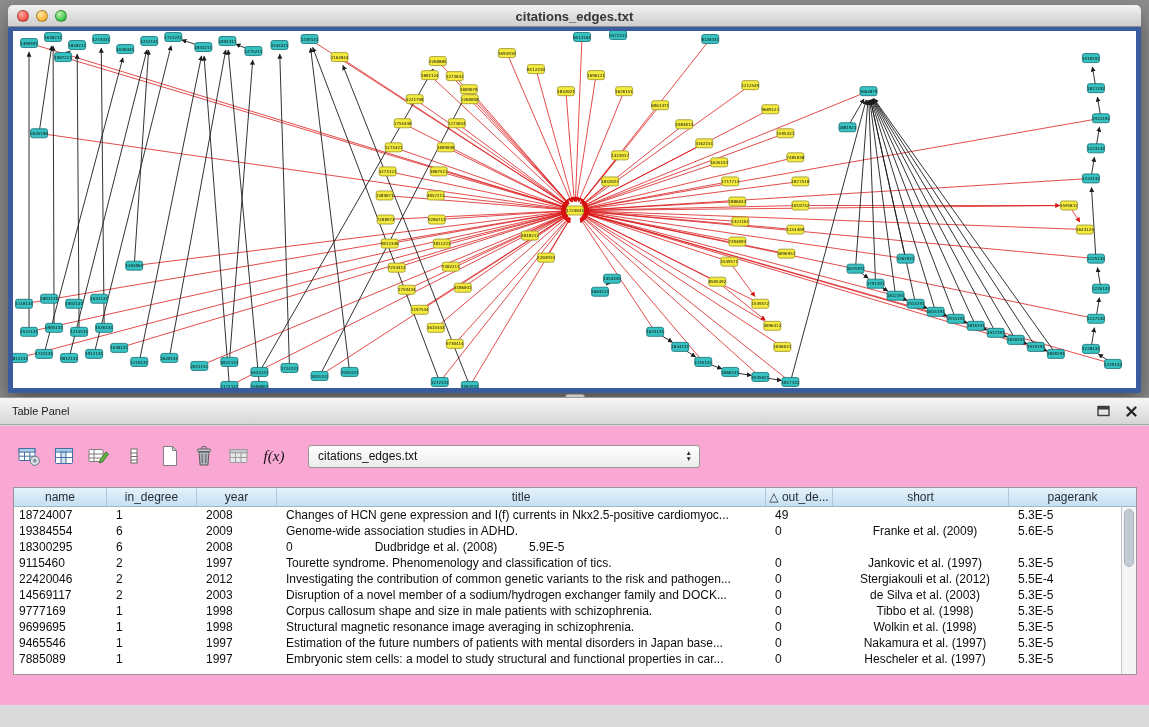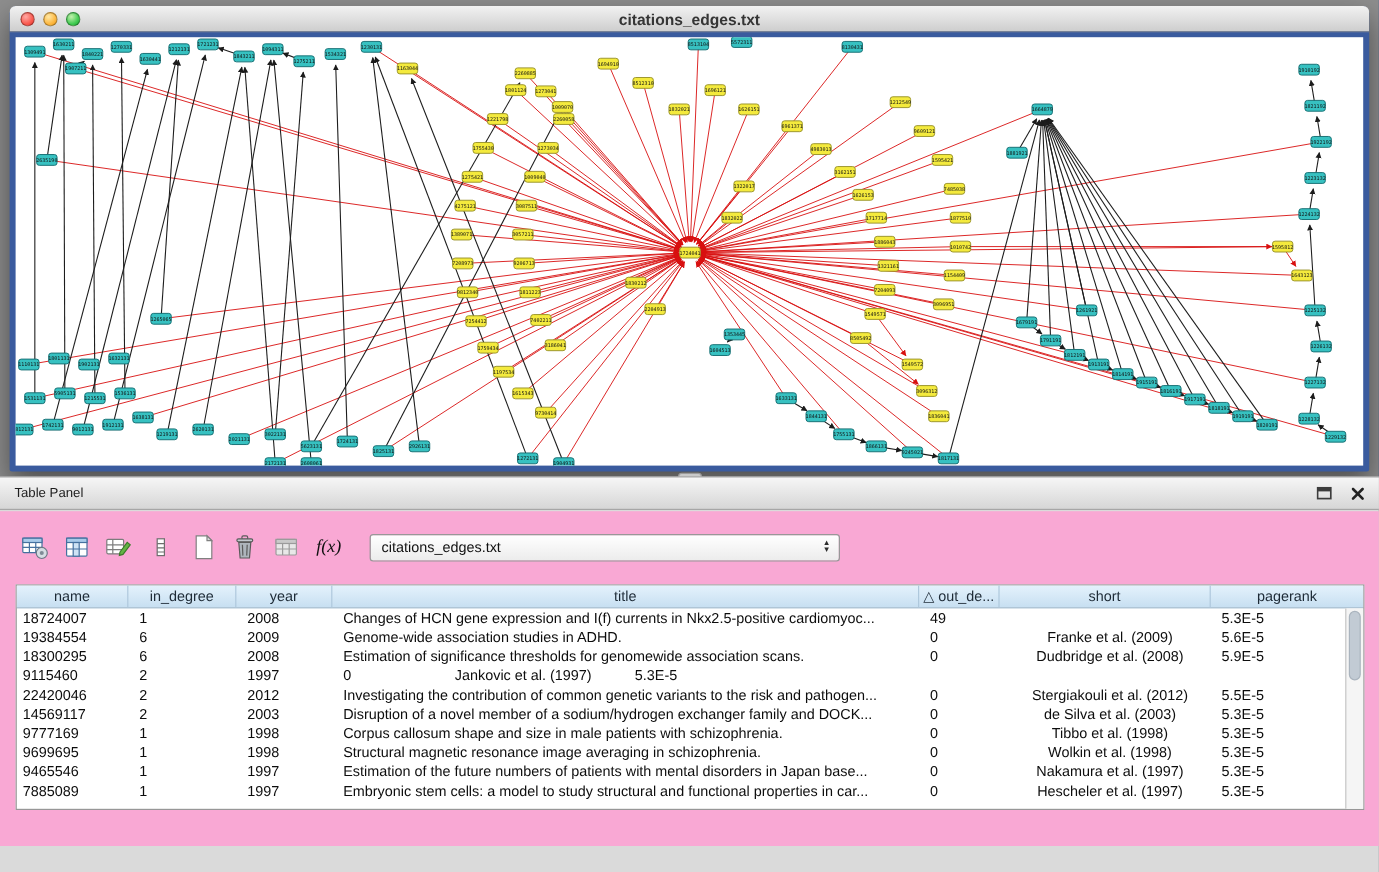--- a/index.html
+++ b/index.html
@@ -906,41 +906,41 @@
             <div class="td" style="width: 80px; text-align: left;">2009</div>
             <div class="td" style="width: 489px; text-align: left;">Genome-wide association studies in ADHD.</div>
             <div class="td" style="width: 67px; text-align: left;">0</div>
             <div class="td" style="width: 176px; text-align: center;">Franke et al. (2009)</div>
             <div class="td grow" style="width: 105px; text-align: left;">5.6E-5</div>
           </div>
           <div class="tr">
             <div class="td" style="width: 97px; text-align: left;">18300295</div>
             <div class="td" style="width: 90px; text-align: left;">6</div>
             <div class="td" style="width: 80px; text-align: left;">2008</div>
-            <div class="td" style="width: 489px; text-align: left;">Estimation of significance thresholds for genomewide association scans.</div>
             <div class="td" style="width: 67px; text-align: left;">0</div>
             <div class="td" style="width: 176px; text-align: center;">Dudbridge et al. (2008)</div>
             <div class="td grow" style="width: 105px; text-align: left;">5.9E-5</div>
           </div>
           <div class="tr">
             <div class="td" style="width: 97px; text-align: left;">9115460</div>
             <div class="td" style="width: 90px; text-align: left;">2</div>
             <div class="td" style="width: 80px; text-align: left;">1997</div>
+            <div class="td" style="width: 489px; text-align: left;">Tourette syndrome. Phenomenology and classification of tics.</div>
             <div class="td" style="width: 67px; text-align: left;">0</div>
             <div class="td" style="width: 176px; text-align: center;">Jankovic et al. (1997)</div>
             <div class="td grow" style="width: 105px; text-align: left;">5.3E-5</div>
           </div>
           <div class="tr">
             <div class="td" style="width: 97px; text-align: left;">22420046</div>
             <div class="td" style="width: 90px; text-align: left;">2</div>
             <div class="td" style="width: 80px; text-align: left;">2012</div>
             <div class="td" style="width: 489px; text-align: left;">Investigating the contribution of common genetic variants to the risk and pathogen...</div>
             <div class="td" style="width: 67px; text-align: left;">0</div>
             <div class="td" style="width: 176px; text-align: center;">Stergiakouli et al. (2012)</div>
-            <div class="td grow" style="width: 105px; text-align: left;">5.5E-5</div>
+            <div class="td grow" style="width: 105px; text-align: left;">5.5E-4</div>
           </div>
           <div class="tr">
             <div class="td" style="width: 97px; text-align: left;">14569117</div>
             <div class="td" style="width: 90px; text-align: left;">2</div>
             <div class="td" style="width: 80px; text-align: left;">2003</div>
             <div class="td" style="width: 489px; text-align: left;">Disruption of a novel member of a sodium/hydrogen exchanger family and DOCK...</div>
             <div class="td" style="width: 67px; text-align: left;">0</div>
             <div class="td" style="width: 176px; text-align: center;">de Silva et al. (2003)</div>
             <div class="td grow" style="width: 105px; text-align: left;">5.3E-5</div>
           </div>

